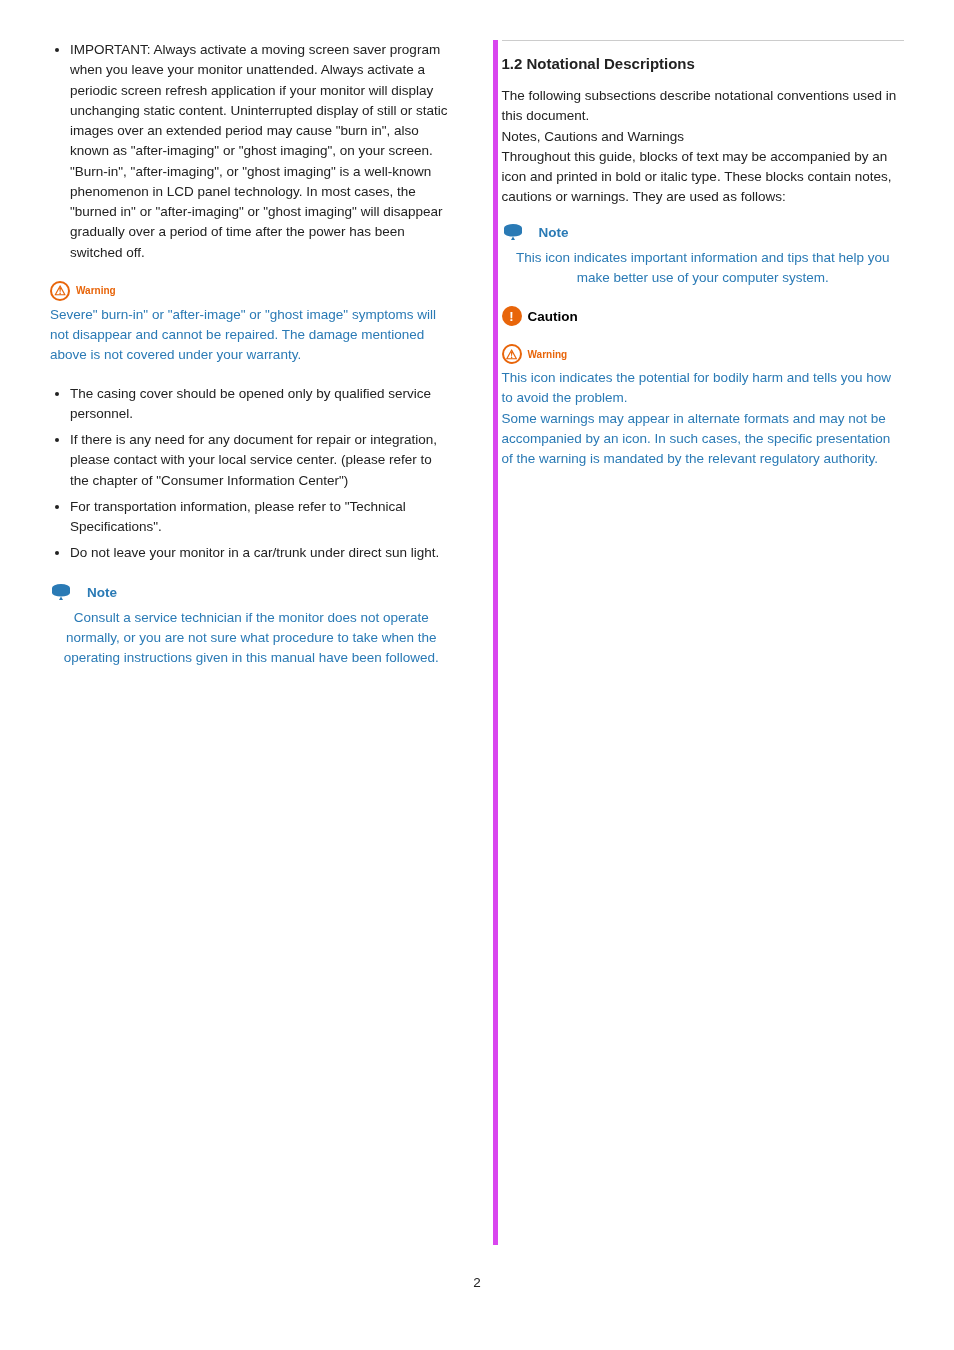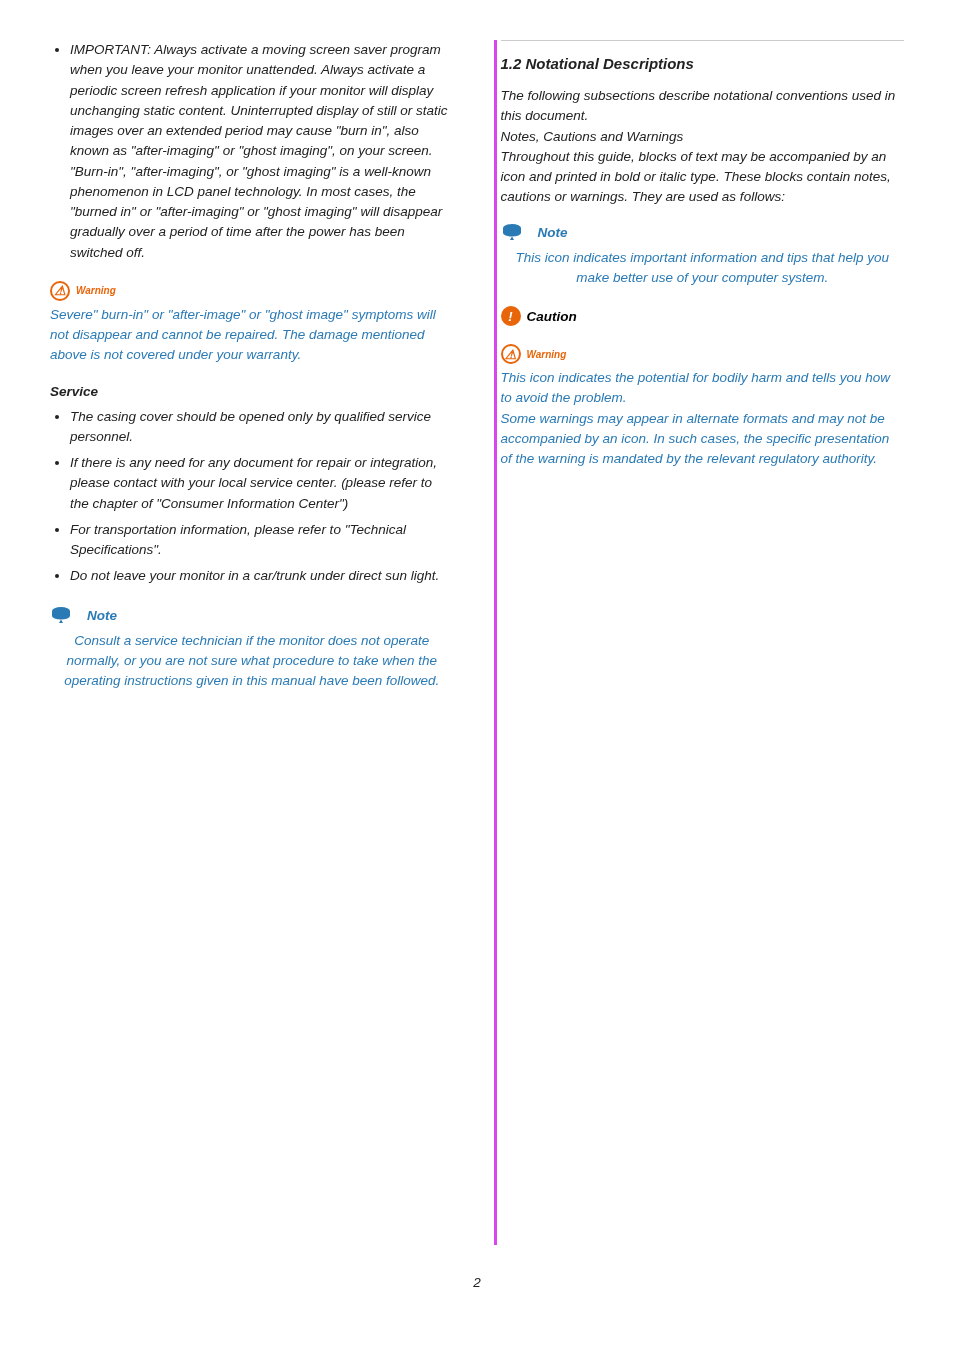--- a/index.html
+++ b/index.html
@@ -10,36 +10,35 @@
       color: #222;
       width: 954px;
       min-height: 1350px;
     }
     .page {
       width: 954px;
       min-height: 1350px;
       padding: 40px 50px 60px 50px;
       display: flex;
       flex-direction: column;
-      font-style: italic;
     }
     .two-col {
       display: flex;
       flex-direction: row;
       gap: 30px;
       flex: 1;
     }
     .left-col {
       flex: 1;
       padding-right: 10px;
     }
     .right-col {
       flex: 1;
       padding-left: 4px;
-      border-left: 3px solid #d946ef;
+      border-left: 5px solid #d946ef;
     }
     .bullet-list {
       list-style: disc;
       padding-left: 20px;
       margin-bottom: 18px;
     }
     .bullet-list li {
       margin-bottom: 6px;
       line-height: 1.5;
     }
@@ -180,21 +179,20 @@
       </ul>
 
       <div class="warning-box">
         <div class="warning-header">
           <span class="warning-icon">⚠</span>
           <span class="warning-label">Warning</span>
         </div>
         <div class="warning-text">Severe" burn-in" or "after-image" or "ghost image" symptoms will not disappear and cannot be repaired. The damage mentioned above is not covered under your warranty.</div>
       </div>
 
-      <div class="section-title">Service</div>
       <ul class="bullet-list">
         <li>
           <span>The casing cover should be opened only by qualified service personnel.</span>
         </li>
         <li>
           <span>If there is any need for any document for repair or integration, please contact with your local service center. (please refer to the chapter of "Consumer Information Center")</span>
         </li>
         <li>
           <span>For transportation information, please refer to "Technical Specifications".</span>
         </li>

